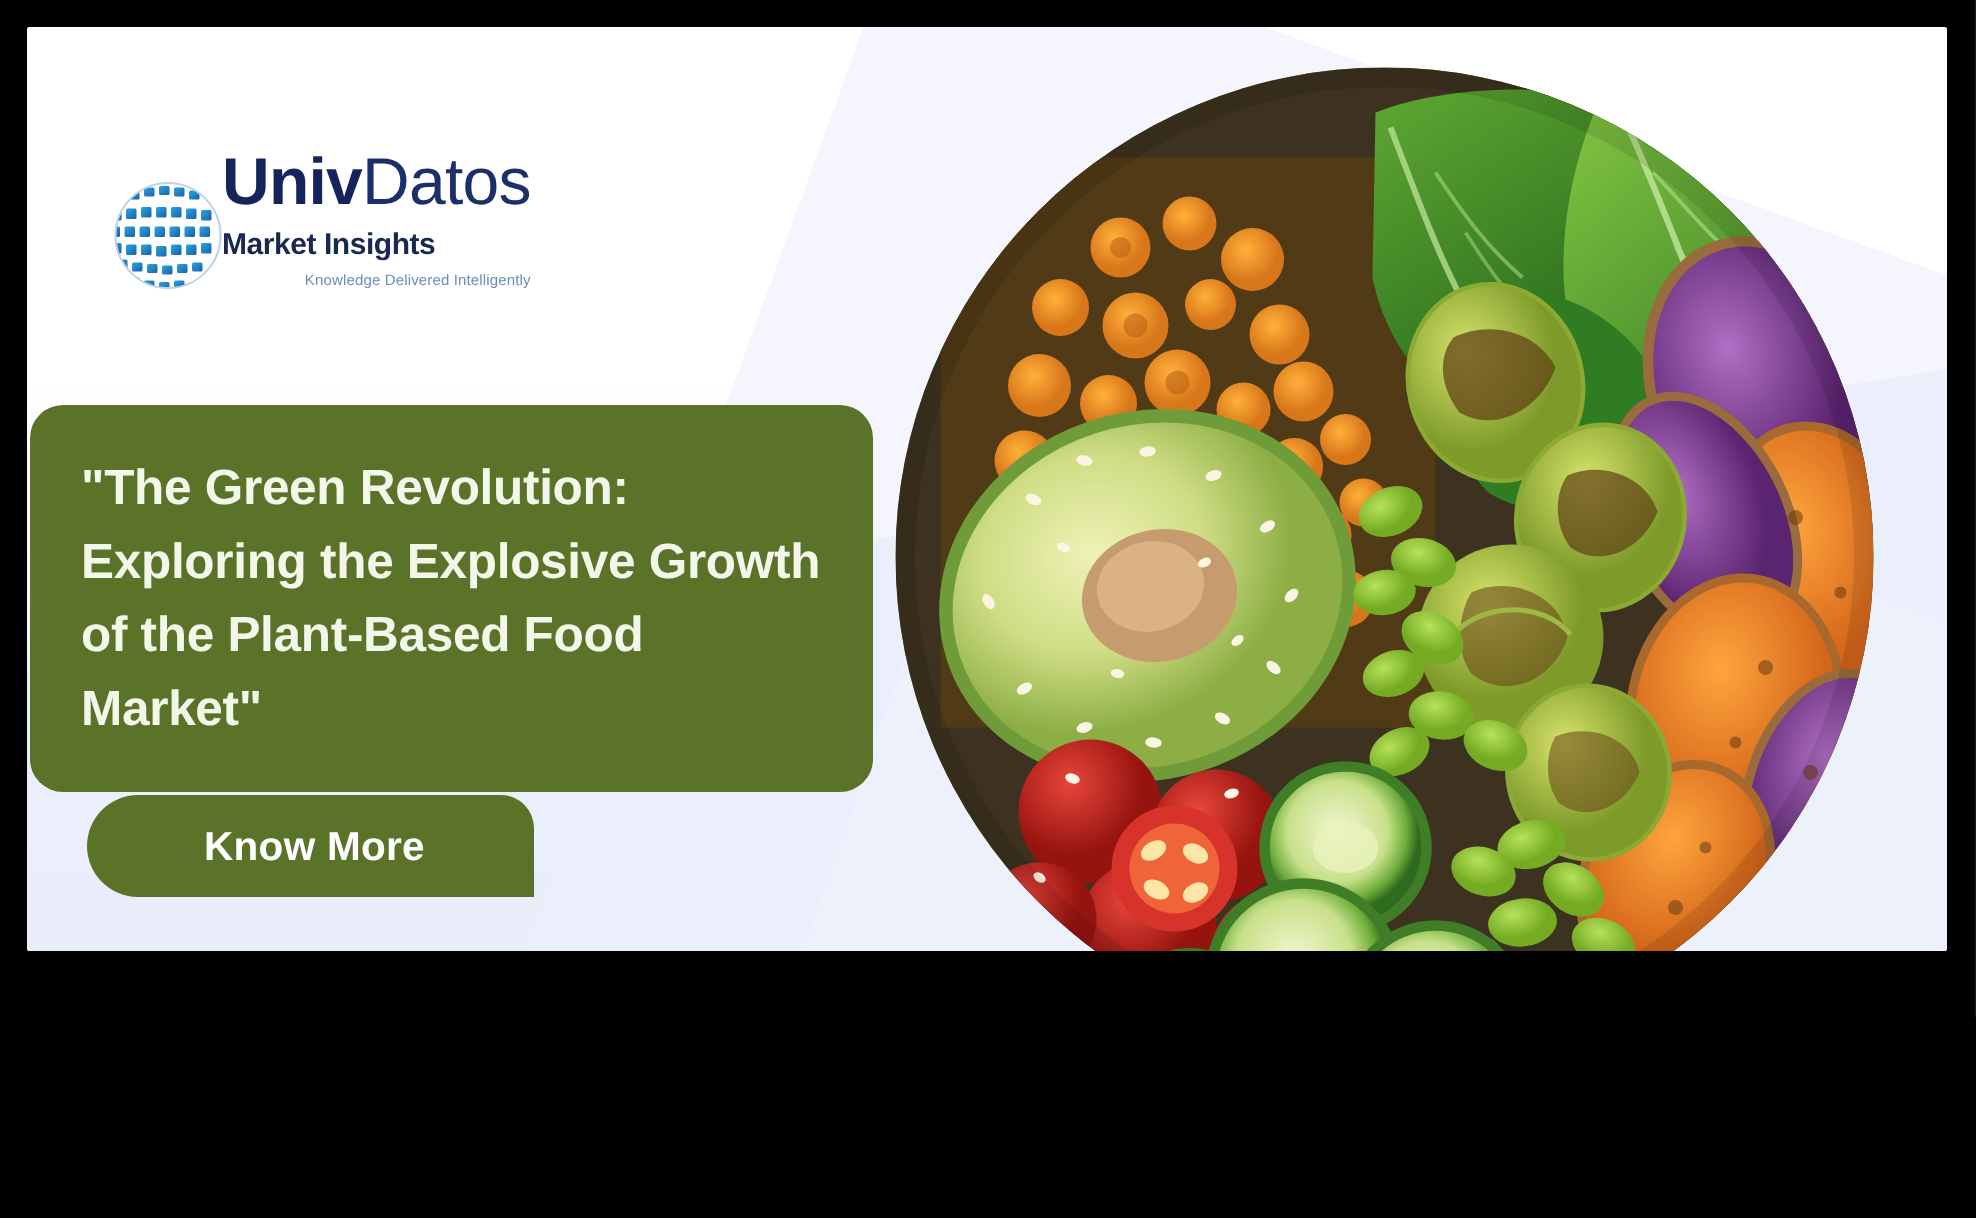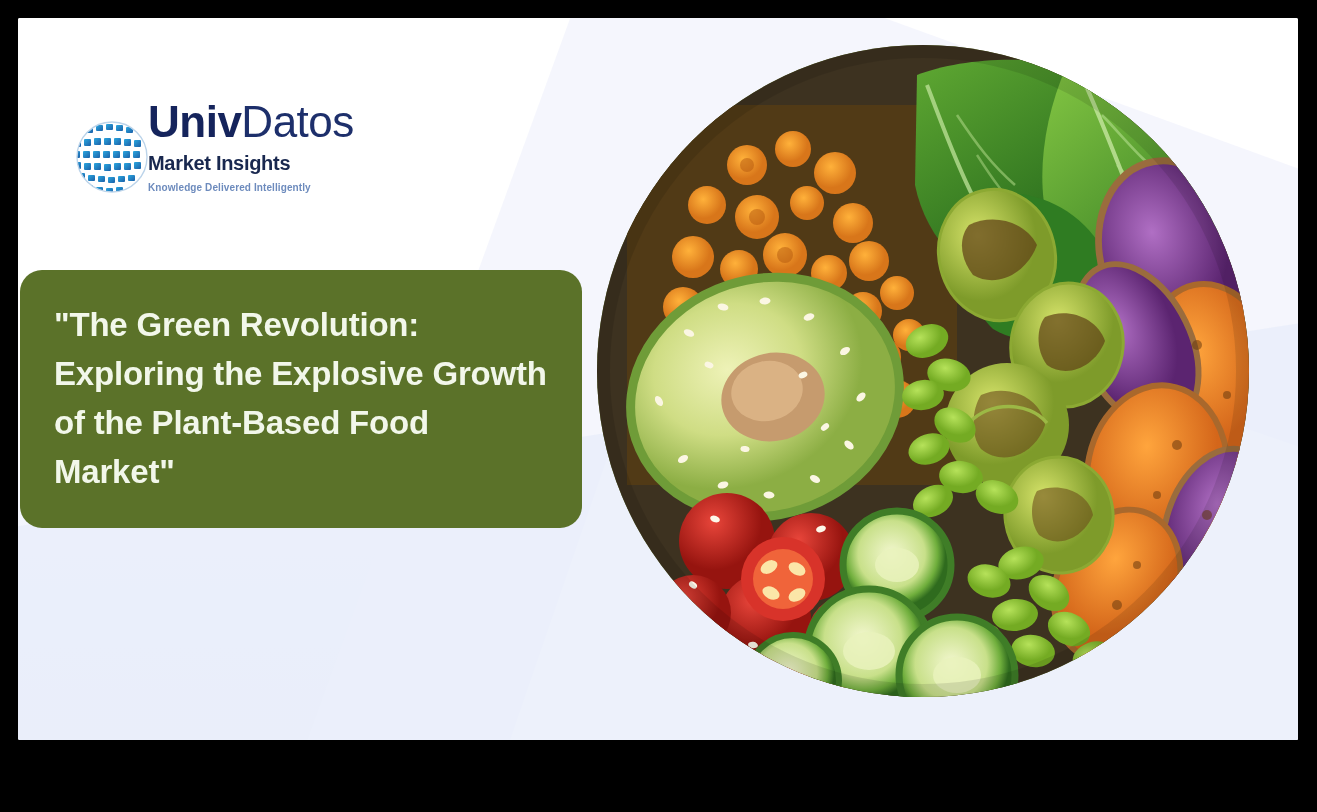--- a/index.html
+++ b/index.html
@@ -18,21 +18,21 @@
     position: absolute;
     left: 0; top: 0;
     width: 1317px; height: 812px;
     background: #000000;
   }
 
   
   .banner {
     position: absolute;
     left: 18px; top: 18px;
-    width: 1280px; height: 722px;
+    width: 1280px; height: 616px;
     background: #ffffff;
     overflow: hidden;
     border-radius: 2px;
   }
 
   
   .bg-wash {
     position: absolute;
     left: 0; top: 0; right: 0; bottom: 0;
     background:
@@ -107,24 +107,24 @@
   .logo-line2 {
     font-size: 20px;
     font-weight: 700;
     color: #19284f;
     line-height: 34px;
     letter-spacing: -0.3px;
     white-space: nowrap;
   }
   .logo-tag {
     font-size: 10px;
-    font-weight: 700;
+    font-weight: 400;
     color: #6d8bbd;
     letter-spacing: 0.1px;
-    text-align: left;
+    text-align: right;
     margin-top: 2px;
     white-space: nowrap;
   }
 
   
   .headline-box {
     position: absolute;
     left: 2px; top: 252px;
     width: 562px;
     padding: 30px 26px 32px 34px;
@@ -278,20 +278,21 @@
         </span>
         <div class="logo-line2">Market Insights</div>
         <div class="logo-tag">Knowledge Delivered Intelligently</div>
       </span>
     </div>
 
     <div class="headline-box">
       <div class="headline-text">"The Green Revolution: Exploring the Explosive Growth of the Plant-Based Food Market"</div>
     </div>
 
+    <button class="cta-button">Know More</button>
 
 
     <div class="food-circle">
       <svg width="652" height="652" viewBox="0 0 652 652">
         <defs>
           <radialGradient id="chkg" cx="40%" cy="35%">
             <stop offset="0" stop-color="#ffb13a"></stop>
               <stop offset="1" stop-color="#d8761a"></stop>
           </radialGradient>
           <radialGradient id="sprg" cx="38%" cy="32%">

